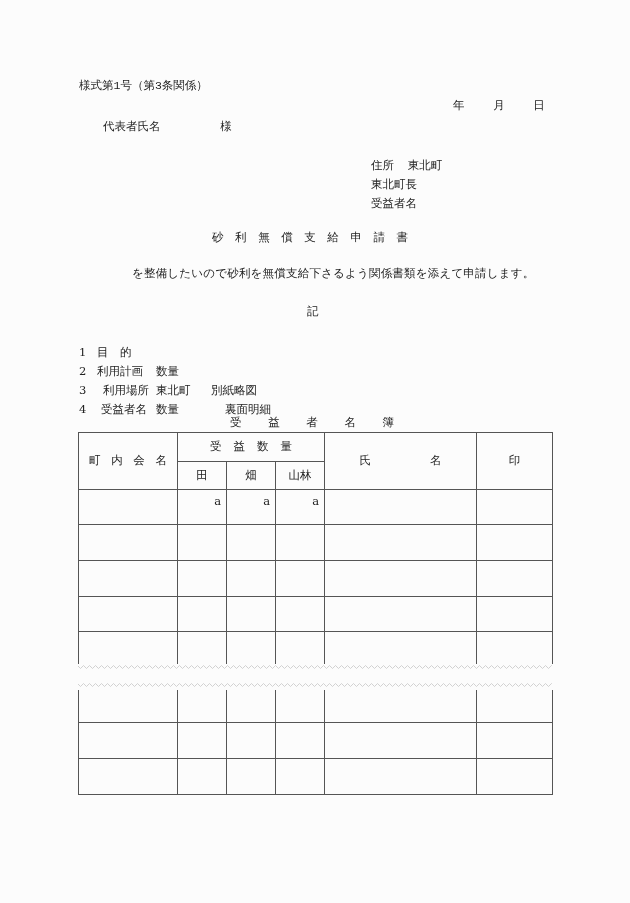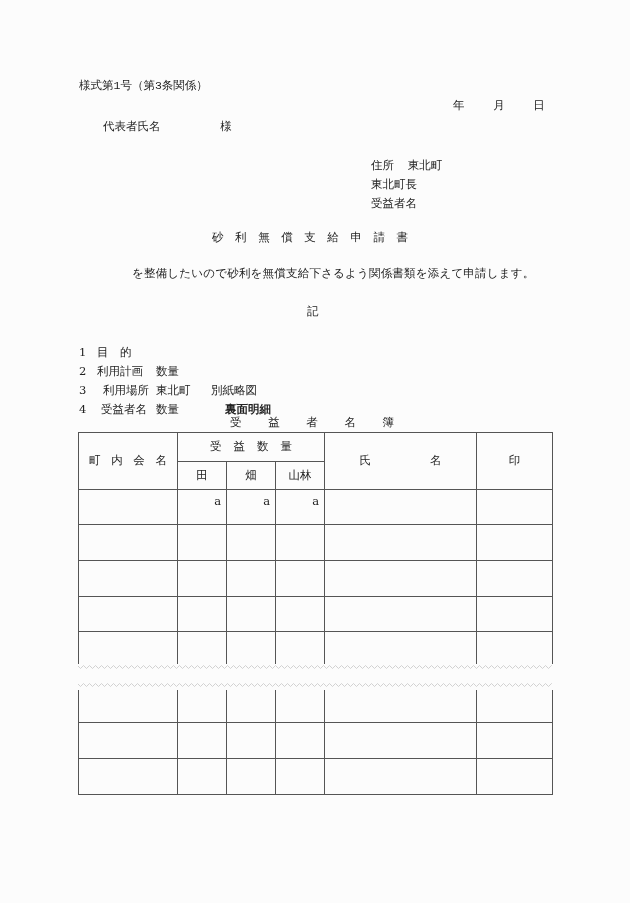--- a/index.html
+++ b/index.html
@@ -77,21 +77,21 @@
   <div style="position:relative;height:19px;">
     <span>3</span>
     <span style="position:absolute;left:24px;">利用場所</span>
     <span style="position:absolute;left:77px;">東北町</span>
     <span style="position:absolute;left:132px;">別紙略図</span>
   </div>
   <div style="position:relative;height:19px;">
     <span>4</span>
     <span style="position:absolute;left:22px;">受益者名</span>
     <span style="position:absolute;left:77px;">数量</span>
-    <span style="position:absolute;left:146px;font-weight:bold;">裏面明細</span>
+    <span style="position:absolute;left:146px;">裏面明細</span>
   </div>
 </div>
 
 <div class="abs gap-spread" style="left:230px;top:417px;width:164px;">
   <span>受</span>
   <span>益</span>
   <span>者</span>
   <span>名</span>
   <span>簿</span>
 </div>

